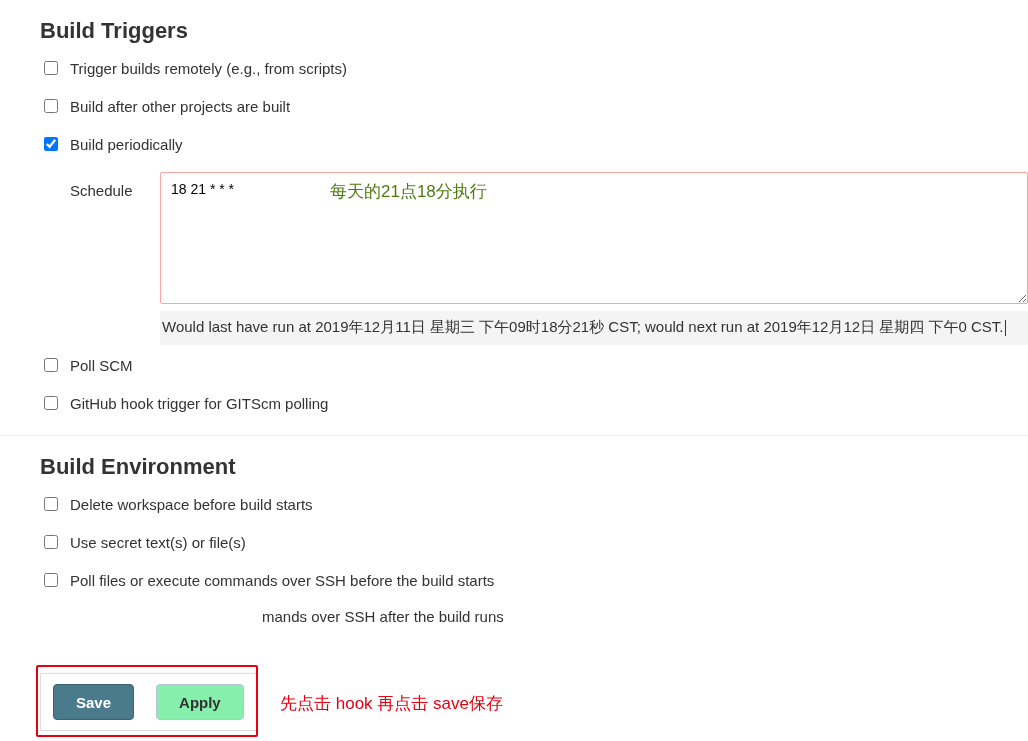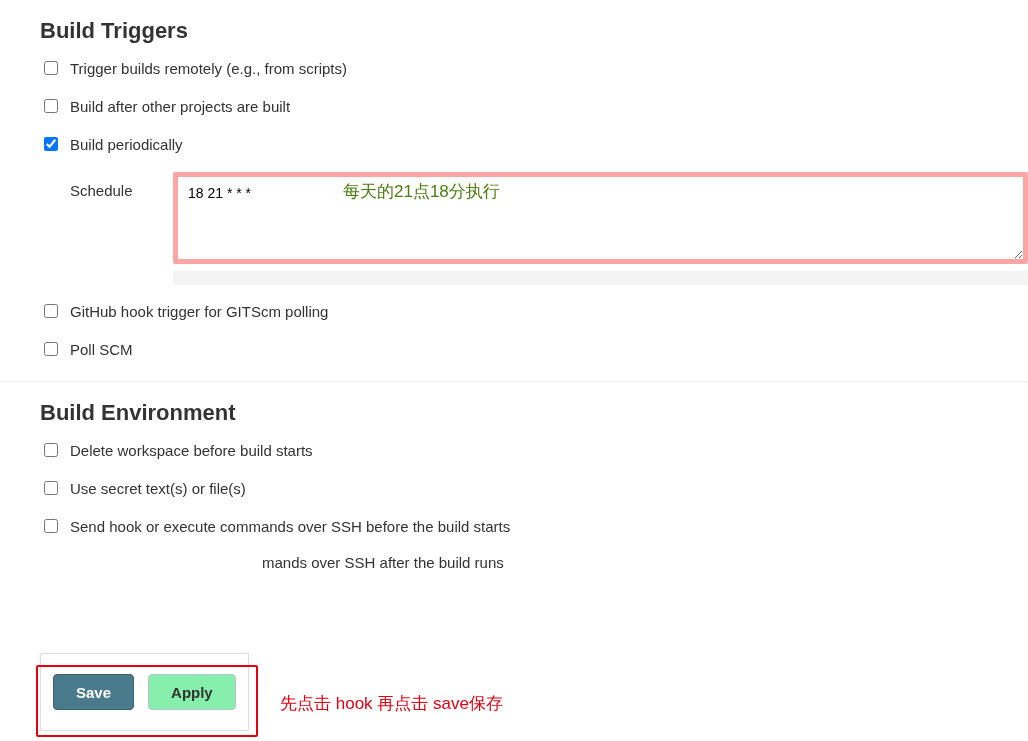--- a/index.html
+++ b/index.html
@@ -30,36 +30,35 @@
     margin-right: 12px;
     vertical-align: middle;
   }
   .option-label {
     font-size: 15px;
   }
   .schedule-block {
     display: flex;
     margin-left: 30px;
     margin-top: 6px;
-    gap: 13px;
   }
   .schedule-label {
     width: 90px;
     padding-top: 10px;
     font-size: 15px;
   }
   .schedule-content {
     flex: 1;
     position: relative;
   }
   .schedule-textarea {
     width: 100%;
-    height: 92px;
+    height: 132px;
     box-sizing: border-box;
-    border: 5px solid #fca5a5;
+    border: 1px solid #fca5a5;
     border-radius: 2px;
     padding: 8px 10px;
     font-size: 14px;
     font-family: Helvetica, Arial, sans-serif;
     resize: vertical;
     background: #fff;
   }
   .annotation-overlay {
     position: absolute;
     top: 8px;
@@ -97,23 +96,23 @@
     margin: 22px 0 6px -40px;
     width: 1028px;
   }
   .footer-bar {
     position: fixed;
     left: 40px;
     bottom: 10px;
     background: #fff;
     border: 1px solid #ddd;
     border-radius: 1px;
-    padding: 20px 12px;
-    display: flex;
-    gap: 14px;
+    padding: 10px 12px;
+    display: flex;
+    gap: 22px;
     box-shadow: 0 0 4px rgba(0,0,0,0.05);
   }
   .btn {
     height: 36px;
     padding: 0 22px;
     border-radius: 4px;
     font-size: 15px;
     font-weight: bold;
     border: 1px solid #aaa;
     cursor: pointer;
@@ -179,51 +178,54 @@
     <input type="checkbox" checked="" style="">
     <span class="option-label">Build periodically</span>
   </div>
 
   <div class="schedule-block">
     <div class="schedule-label">Schedule</div>
     <div class="schedule-content">
       <textarea class="schedule-textarea" style="">18 21 * * *</textarea>
       <div class="annotation-overlay">每天的21点18分执行</div>
       <div class="warn-block">
+        <div class="info-line">
+          <span>Would last have run at 2019年12月11日 星期三 下午09时18分21秒 CST; would next run at 2019年12月12日 星期四 下午0 CST.</span><span class="text-cursor"></span>
+        </div>
       </div>
     </div>
   </div>
 
+  <div class="option-row">
+    <input type="checkbox" style="">
+    <span class="option-label">Poll SCM</span>
+  </div>
+
   <div class="option-row" style="margin-top:16px">
     <input type="checkbox" style="">
     <span class="option-label">GitHub hook trigger for GITScm polling</span>
   </div>
 
-  <div class="option-row">
-    <input type="checkbox" style="">
-    <span class="option-label">Poll SCM</span>
-  </div>
-
   <div class="divider"></div>
 
   <div class="section-title">Build Environment</div>
 
   <div class="option-row">
     <input type="checkbox" style="">
     <span class="option-label">Delete workspace before build starts</span>
   </div>
 
   <div class="option-row">
     <input type="checkbox" style="">
     <span class="option-label">Use secret text(s) or file(s)</span>
   </div>
 
   <div class="option-row">
     <input type="checkbox" style="">
-    <span class="option-label">Send hook or execute commands over SSH before the build starts</span>
+    <span class="option-label">Poll files or execute commands over SSH before the build starts</span>
   </div>
 
   <div class="option-row ssh-after-row" style="margin-left:222px">
     <span class="option-label">mands over SSH after the build runs</span>
   </div>
 
 </div>
 
 <div class="footer-bar">
   <button class="btn btn-save">Save</button>

